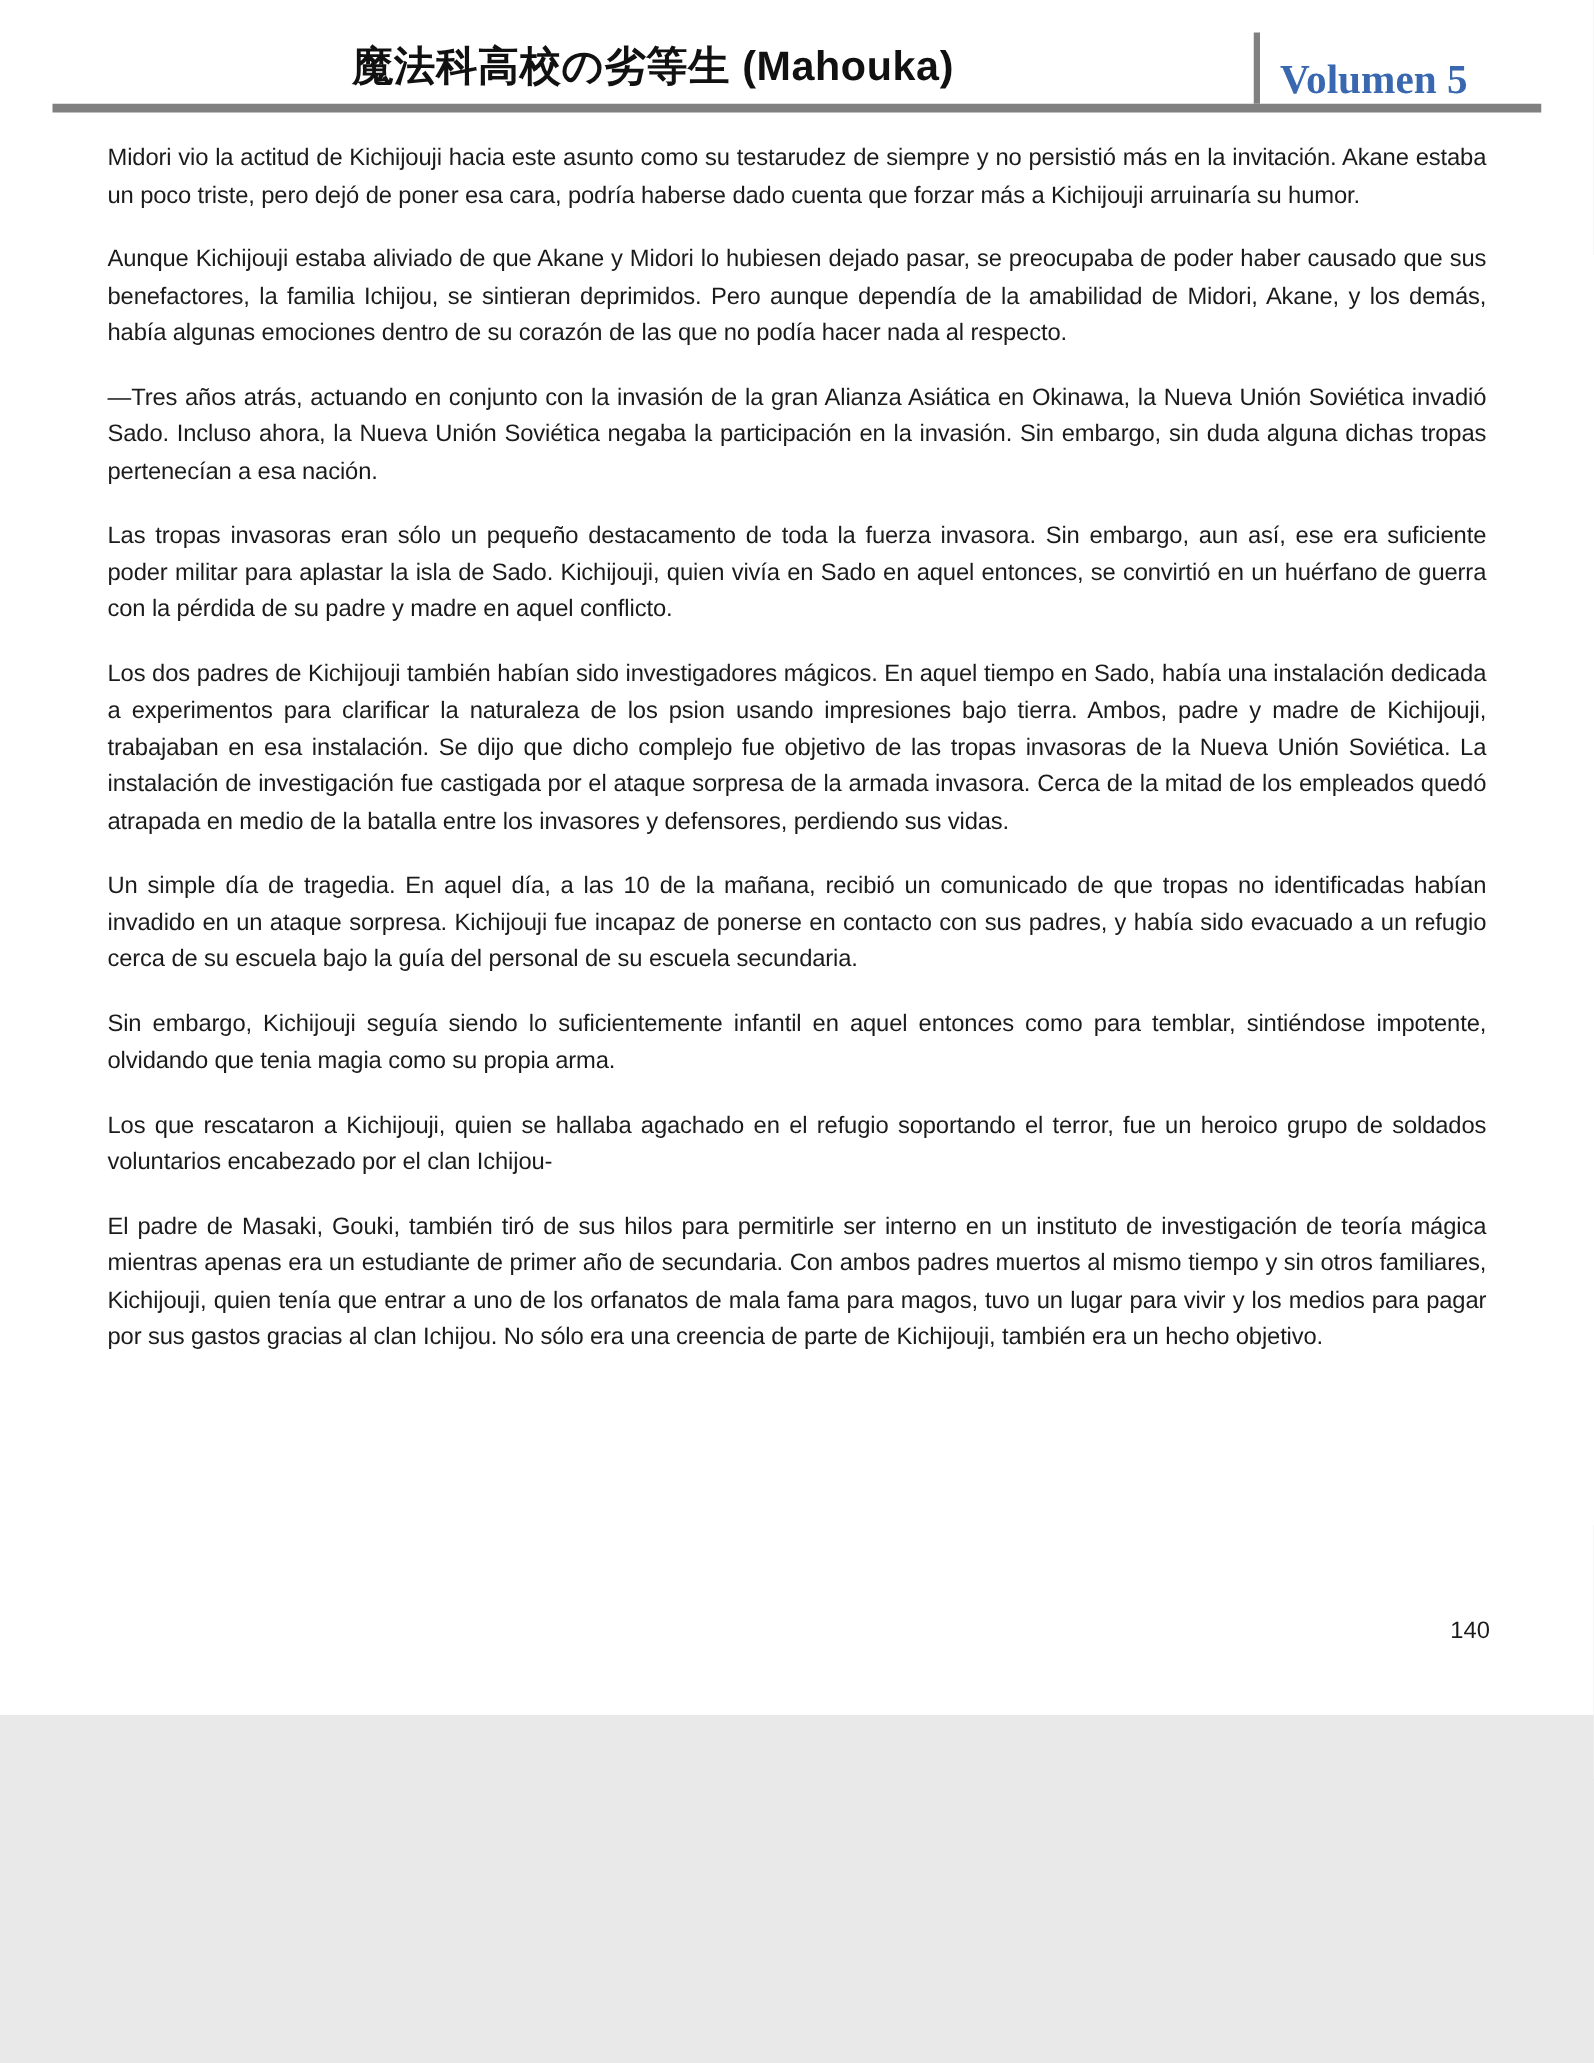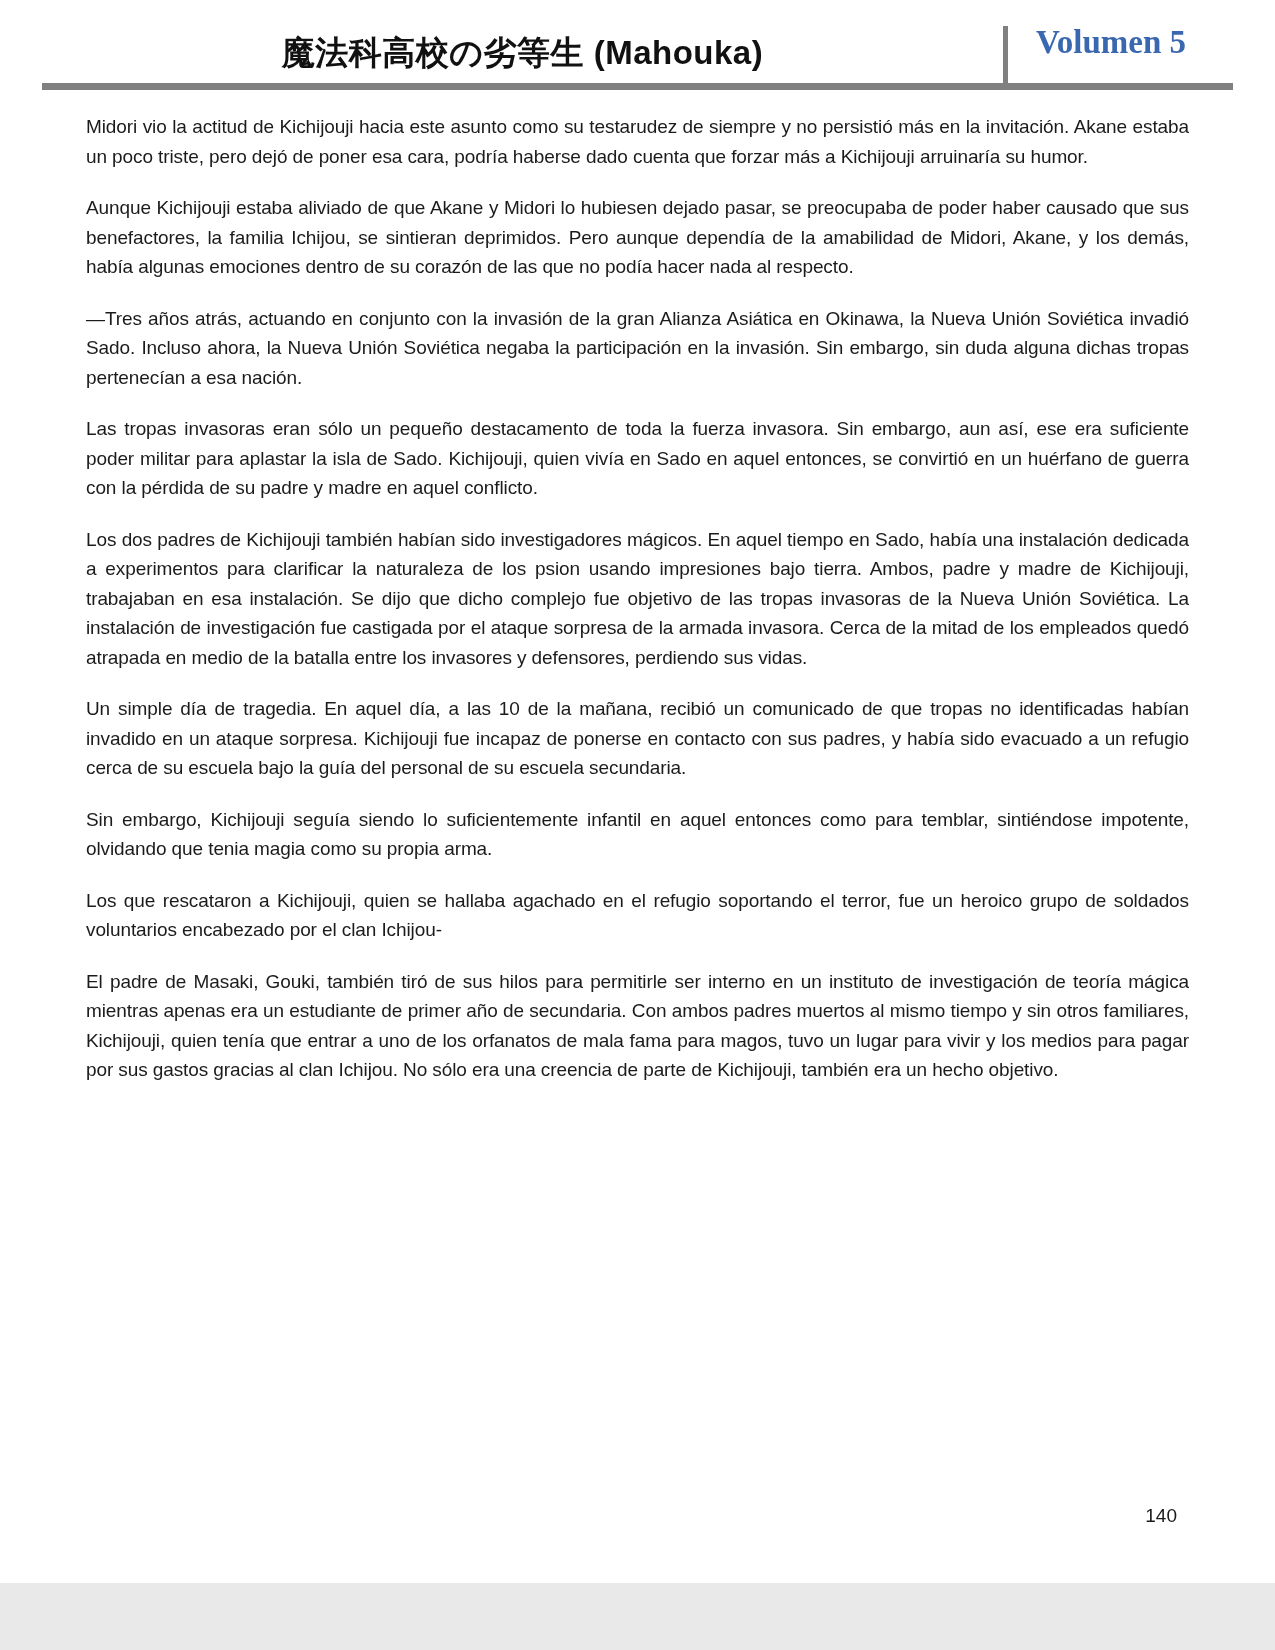--- a/index.html
+++ b/index.html
@@ -1,20 +1,20 @@
 <!DOCTYPE html>
 <html><head>
 <meta charset="utf-8">
 <style>
   * { margin: 0; padding: 0; box-sizing: border-box; }
   html, body { background: #e9e9e9; }
   .page {
     position: relative;
     width: 1275px;
-    height: 1583px;
+    height: 1372px;
     margin: 0 auto;
     background: #ffffff;
     font-family: "Liberation Sans", sans-serif;
     color: #1b1b1b;
     overflow: hidden;
   }
   .header {
     position: absolute;
     top: 24px;
     left: 42px;
@@ -39,22 +39,22 @@
   }
   .header-vbar {
     width: 5px;
     background: #808080;
     align-self: stretch;
     margin-top: 2px;
   }
   .header-volume-wrap {
     width: 225px;
     display: flex;
-    align-items: flex-start;
-    padding-left: 28px;
+    align-items: flex-end;
+    padding-left: 16px;
   }
   .header-volume {
     font-family: "Liberation Serif", serif;
     font-weight: bold;
     font-size: 33px;
     color: #3a68b0;
     white-space: nowrap;
   }
   .content {
     position: absolute;
@@ -64,21 +64,21 @@
   }
   .content p {
     font-size: 19px;
     line-height: 29.5px;
     letter-spacing: -0.1px;
     text-align: justify;
     margin-bottom: 22px;
   }
   .footer {
     position: absolute;
-    right: 98px;
+    right: 83px;
     bottom: 56px;
   }
   .page-number {
     font-size: 19px;
     color: #1b1b1b;
   }
 </style>
 </head>
 <body>
 

